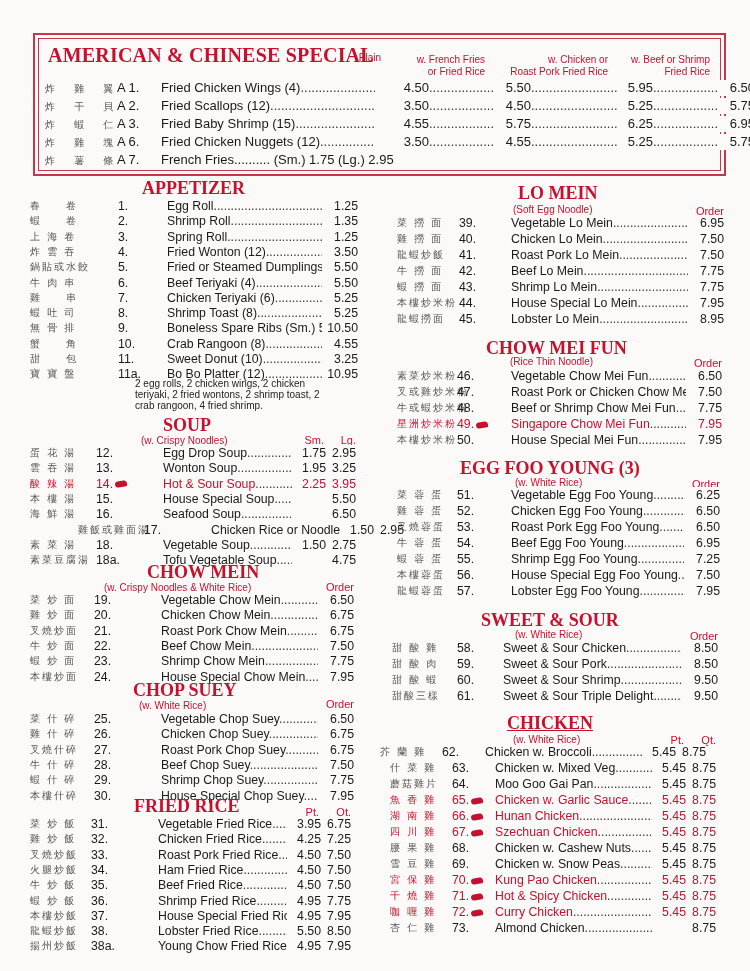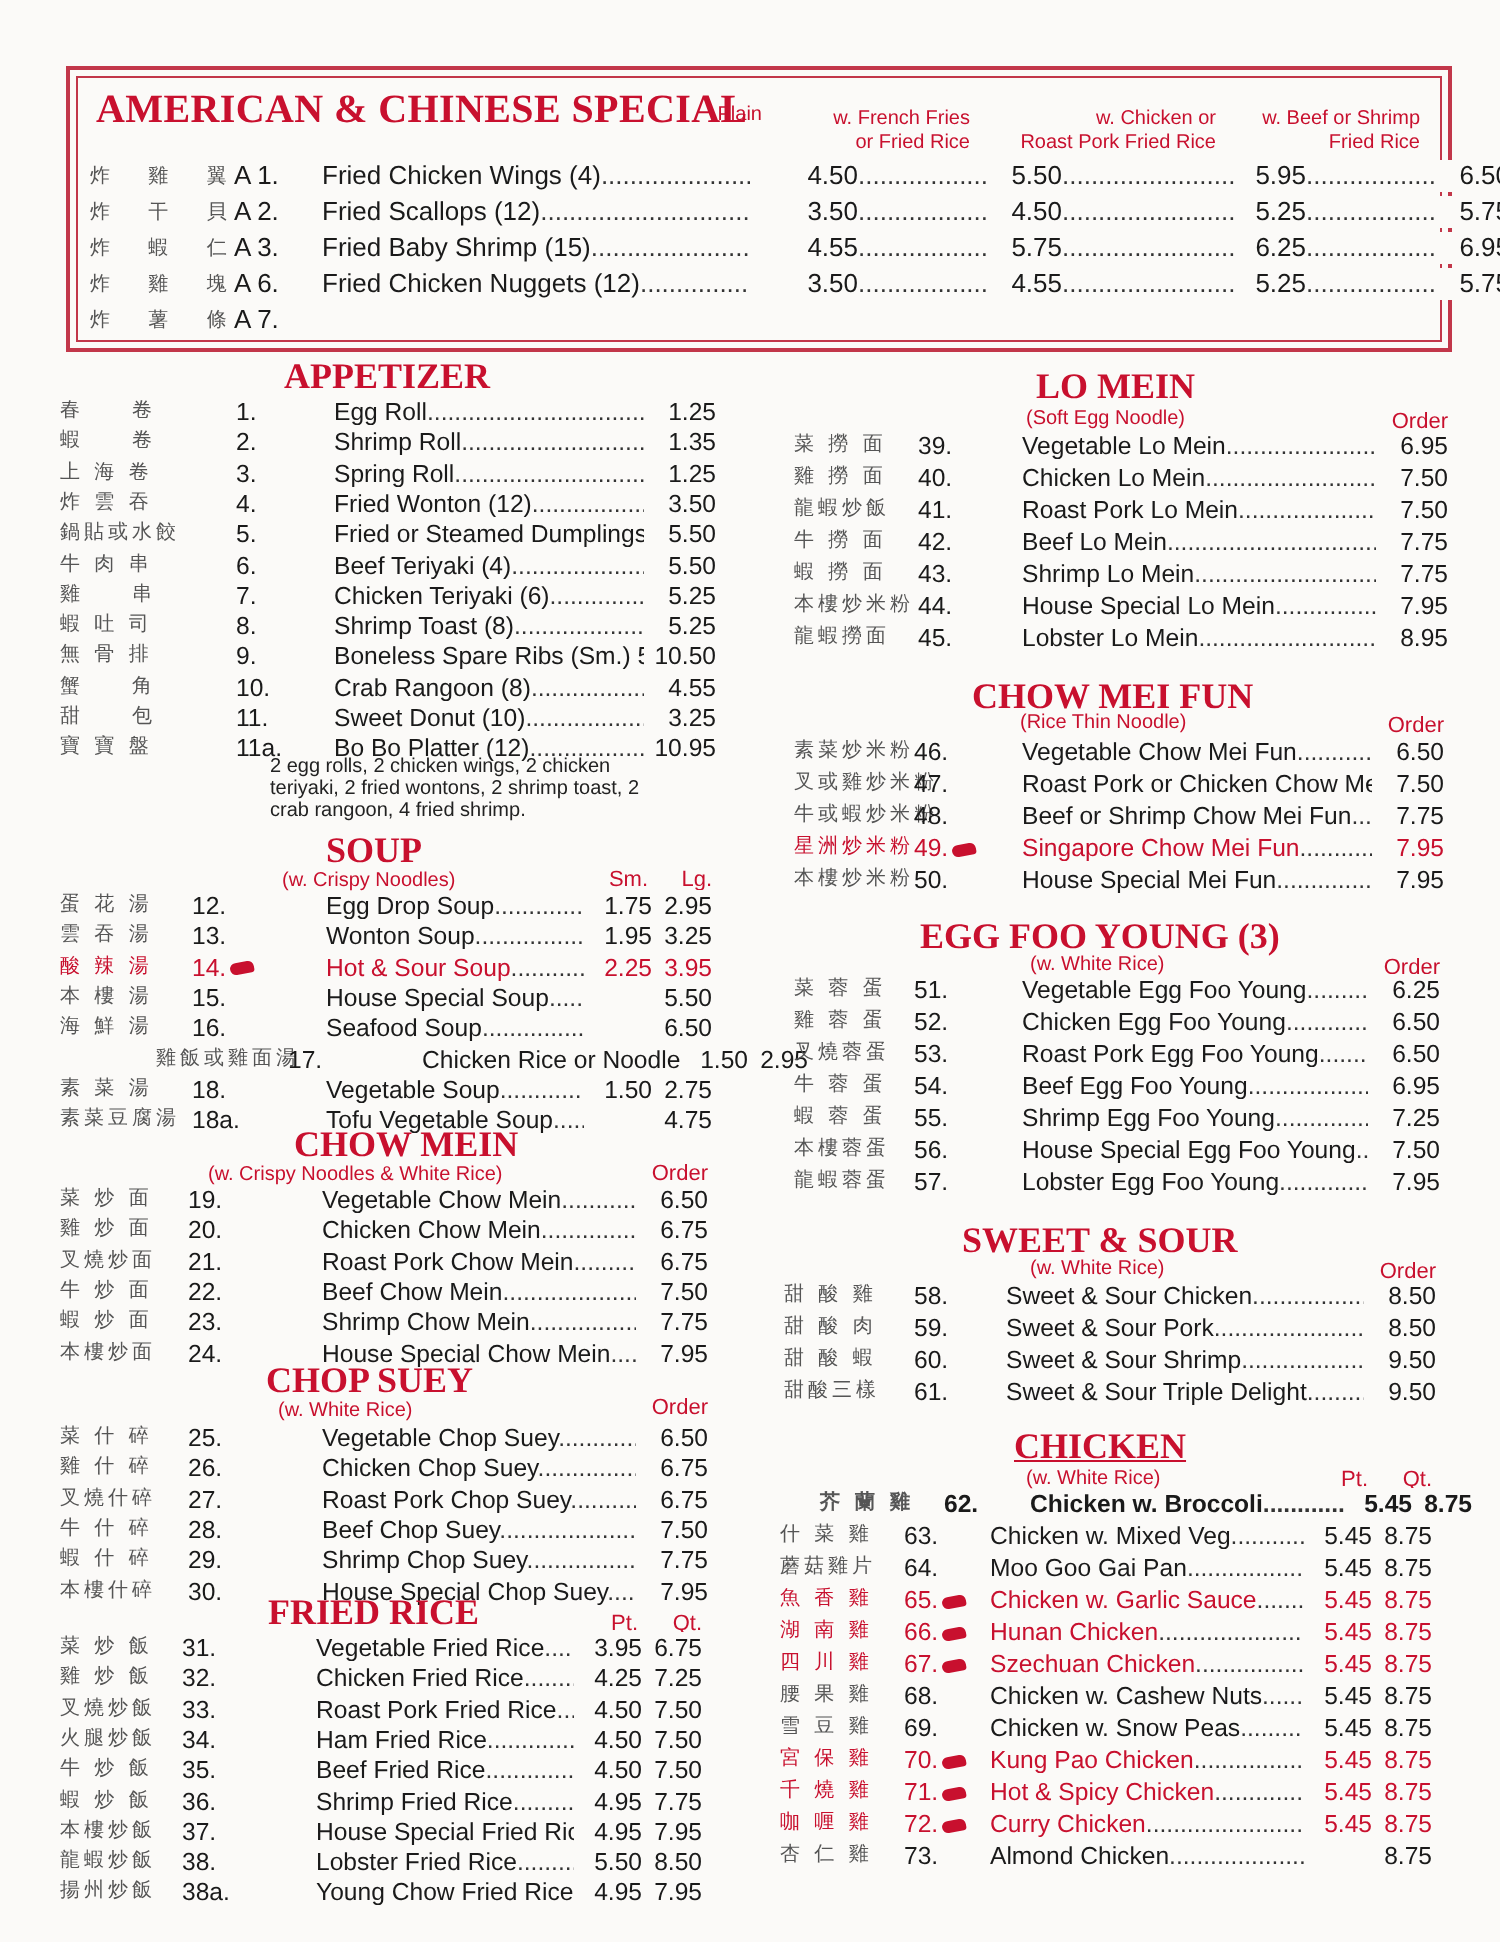--- a/index.html
+++ b/index.html
@@ -86,20 +86,21 @@
       <span class="name" style="left:384px;width:100px"><span class="dots">.............................................</span></span>
       <span class="p1" style="left:450px;width:36px;background:#fbfaf8">4.55</span>
       <span class="name" style="left:486px;width:124px"><span class="dots">.......................................................</span></span>
       <span class="p1" style="left:572px;width:36px;background:#fbfaf8">5.25</span>
       <span class="name" style="left:608px;width:100px"><span class="dots">..............................................</span></span>
       <span class="p1" style="left:674px;width:36px;background:#fbfaf8">5.75</span>
     </div>
     <div class="row" style="left: 45px; top: 152px; width: 670px; font-size: 13px;">
       <span class="cn" style="left:0;top:1px;letter-spacing:8px">炸 薯 條</span>
       <span class="num" style="left:72px">A 7.</span>
+      <span class="name" style="left:116px;width:280px">French Fries.......... (Sm.) 1.75  (Lg.) 2.95</span>
     </div>
   </div>
 
 <div id="menu">
     <div class="sec-title" style="left: 142px; top: 178px;">APPETIZER</div>
     <div class="row" style="left: 30px; top: 198px; width: 328px;">
       <span class="cn">春　　卷</span>
       <span class="num" style="left:88px"><span>1.</span></span>
       <span class="name" style="left:137px;width:155px"><span>Egg Roll</span><span class="dots">..............................................................................</span></span>
       <span class="p1" style="right:0;width:36px;background:#fbfaf8">1.25</span>
@@ -521,21 +522,21 @@
     <div class="row" style="left: 392px; top: 688px; width: 326px;">
       <span class="cn">甜酸三樣</span>
       <span class="num" style="left:65px"><span>61.</span></span>
       <span class="name" style="left:111px;width:179px"><span>Sweet &amp; Sour Triple Delight</span><span class="dots">..............................................................................</span></span>
       <span class="p1" style="right:0;width:36px;background:#fbfaf8">9.50</span>
     </div>
     <div class="sec-title" style="left: 507px; top: 713px; text-decoration: underline;">CHICKEN</div>
     <div class="sec-sub" style="left: 513px; top: 734px;">(w. White Rice)</div>
     <div class="col-lbl" style="left: 658px; top: 734px; width: 26px;">Pt.</div>
     <div class="col-lbl" style="left: 690px; top: 734px; width: 26px;">Qt.</div>
-    <div class="row" style="left: 410px; top: 744px; width: 326px; font-weight: bold;">
+    <div class="row" style="left: 380px; top: 744px; width: 326px;">
       <span class="cn">芥 蘭 雞</span>
       <span class="num" style="left:62px"><span>62.</span></span>
       <span class="name" style="left:105px;width:157px"><span>Chicken w. Broccoli</span><span class="dots">..............................................................................</span></span>
       <span class="p1" style="right:30px;width:34px;background:#fbfaf8">5.45</span>
       <span class="p2" style="right:0;width:30px;background:#fbfaf8">8.75</span>
     </div>
     <div class="row" style="left: 390px; top: 760px; width: 326px;">
       <span class="cn">什 菜 雞</span>
       <span class="num" style="left:62px"><span>63.</span></span>
       <span class="name" style="left:105px;width:157px"><span>Chicken w. Mixed Veg</span><span class="dots">..............................................................................</span></span>

